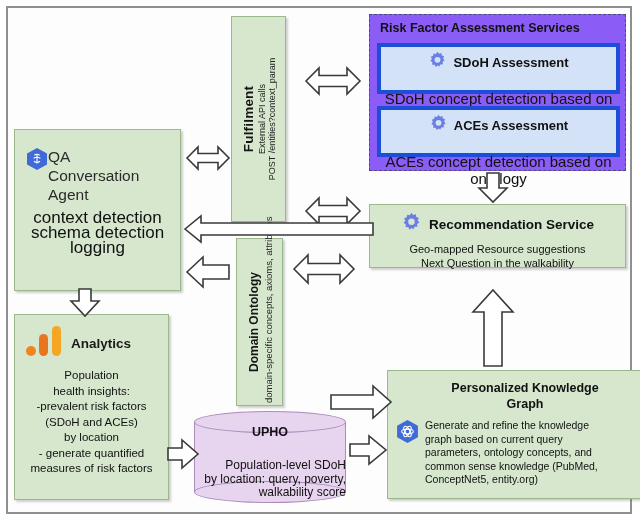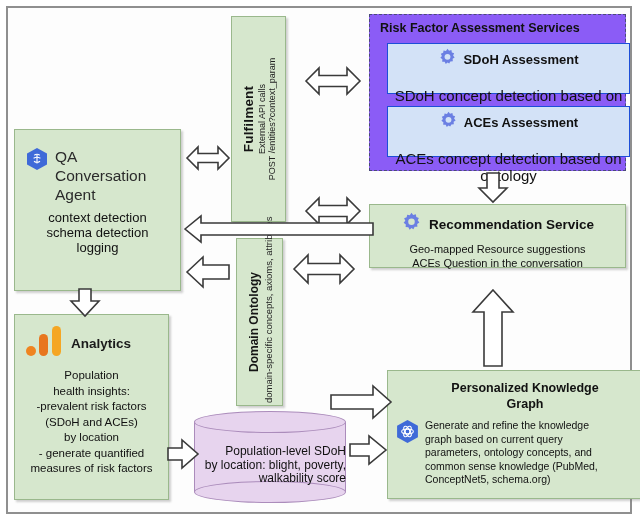--- a/index.html
+++ b/index.html
@@ -34,29 +34,29 @@
     background: #d6e7cd;
     border: 1px solid #9ab88c;
     box-shadow: 2px 2px 2px rgba(120,120,120,0.35);
   }
 
   
   #qa-agent {
     left: 14px; top: 129px; width: 167px; height: 162px;
   }
   #qa-agent .hdr {
-    display: flex; align-items: flex-start; gap: 7px;
+    display: flex; align-items: flex-start; 
     padding: 17px 10px 0 11px;
   }
   #qa-agent .hdr-text {
     font-size: 15.5px; line-height: 19px; font-weight: normal;
     color: #2b2b2b; text-align: left;
   }
   #qa-agent .body {
-    margin-top: 6px; font-size: 13px; line-height: 15px;
+    margin-top: 6px; font-size: 17px; line-height: 15px;
     text-align: center; color: #111;
   }
 
   
   #fulfilment {
     left: 231px; top: 16px; width: 55px; height: 206px;
   }
   #fulfilment .rot {
     position: absolute; left: 50%; top: 50%;
     transform: translate(-50%,-50%) rotate(-90deg);
@@ -85,22 +85,22 @@
     left: 369px; top: 14px; width: 257px; height: 157px;
     border: 1.5px dashed #4a4a7a;
     background: #8b5cf6;
     box-sizing: border-box;
   }
   #risk-panel .panel-title {
     font-size: 12.5px; font-weight: bold; color: #111;
     padding: 6px 0 0 10px;
   }
   .svc {
-    position: absolute; left: 17px; width: 243px; height: 51px;
-    background: #d3e2f7; border: 1px solid #1d4ed8; box-sizing: border-box;
+    position: absolute; left: 7px; width: 243px; height: 51px;
+    background: #d3e2f7; border: 4px solid #1d4ed8; box-sizing: border-box;
   }
   #svc-sdoh { top: 28px; }
   #svc-aces { top: 91px; }
   .svc .svc-hdr {
     display: flex; align-items: center; justify-content: center; gap: 6px;
     margin-top: 4px;
   }
   .svc .svc-name { font-size: 13px; font-weight: bold; color: #111; }
   .svc .svc-desc { font-size: 15px; text-align: center; color: #111; margin-top: 16px; }
 
@@ -249,21 +249,21 @@
       <span>
         <svg width="21" height="21" viewBox="0 0 20 20">
           <path fill="#6b7fe3" d="M10 0.8l1.6 2.0 2.5-0.6 0.5 2.5 2.4 0.9-1.1 2.3 1.6 2.0-2.1 1.5 0.2 2.6-2.6 0.1-1.2 2.3L10 15.2l-1.8 1.6-1.2-2.3-2.6-0.1 0.2-2.6L2.5 10.3l1.6-2.0L3 6.0l2.4-0.9 0.5-2.5 2.5 0.6z"></path>
           <circle cx="10" cy="9.3" r="3.1" fill="#d6e7cd"></circle>
         </svg>
       </span>
       <span class="rec-name">Recommendation Service</span>
     </div>
     <div class="rec-desc">
       <div>Geo-mapped Resource suggestions</div>
-      <div>ACEs Question in the conversation</div>
+      <div>Next Question in the walkability</div>
     </div>
   </div>
 
   <div class="box" id="analytics">
     <div class="an-hdr">
       <span>
         <svg width="40" height="32" viewBox="0 0 40 32">
           <circle cx="6" cy="26" r="5" fill="#ef8420"></circle>
           <rect x="14" y="9" width="9" height="22" rx="4.5" fill="#e8761e"></rect>
           <rect x="27" y="1" width="9" height="30" rx="4.5" fill="#f5a623"></rect>
@@ -297,33 +297,34 @@
             <ellipse cx="11" cy="12" rx="5.6" ry="2.4" transform="rotate(60 11 12)"></ellipse>
             <ellipse cx="11" cy="12" rx="5.6" ry="2.4" transform="rotate(-60 11 12)"></ellipse>
           </g>
         </svg>
       </span>
       <div class="kg-desc">
         <div>Generate and refine the knowledge</div>
         <div>graph based on current query</div>
         <div>parameters, ontology concepts, and</div>
         <div>common sense knowledge (PubMed,</div>
-        <div>ConceptNet5, schema.org)</div>
+        <div>ConceptNet5, entity.org)</div>
       </div>
     </div>
   </div>
 
   <div id="upho">
     <div class="cyl-body"></div>
     <div class="cyl-bottom"></div>
     <div class="cyl-top"></div>
     <div class="cyl-text">
+      <div class="u-title">UPHO</div>
       <div class="u-desc">
         <div>Population-level SDoH</div>
-        <div>by location: blight, poverty,</div>
+        <div>by location: query, poverty,</div>
         <div>walkability score</div>
       </div>
     </div>
   </div>
 
   <div class="arrow" style="left:186px; top:141px;">
     <svg width="44" height="34" viewBox="0 0 44 34">
       <polygon class="blockarrow" points="1,17 12,6 12,12.5 32,12.5 32,6 43,17 32,28 32,21.5 12,21.5 12,28"></polygon>
     </svg>
   </div>

